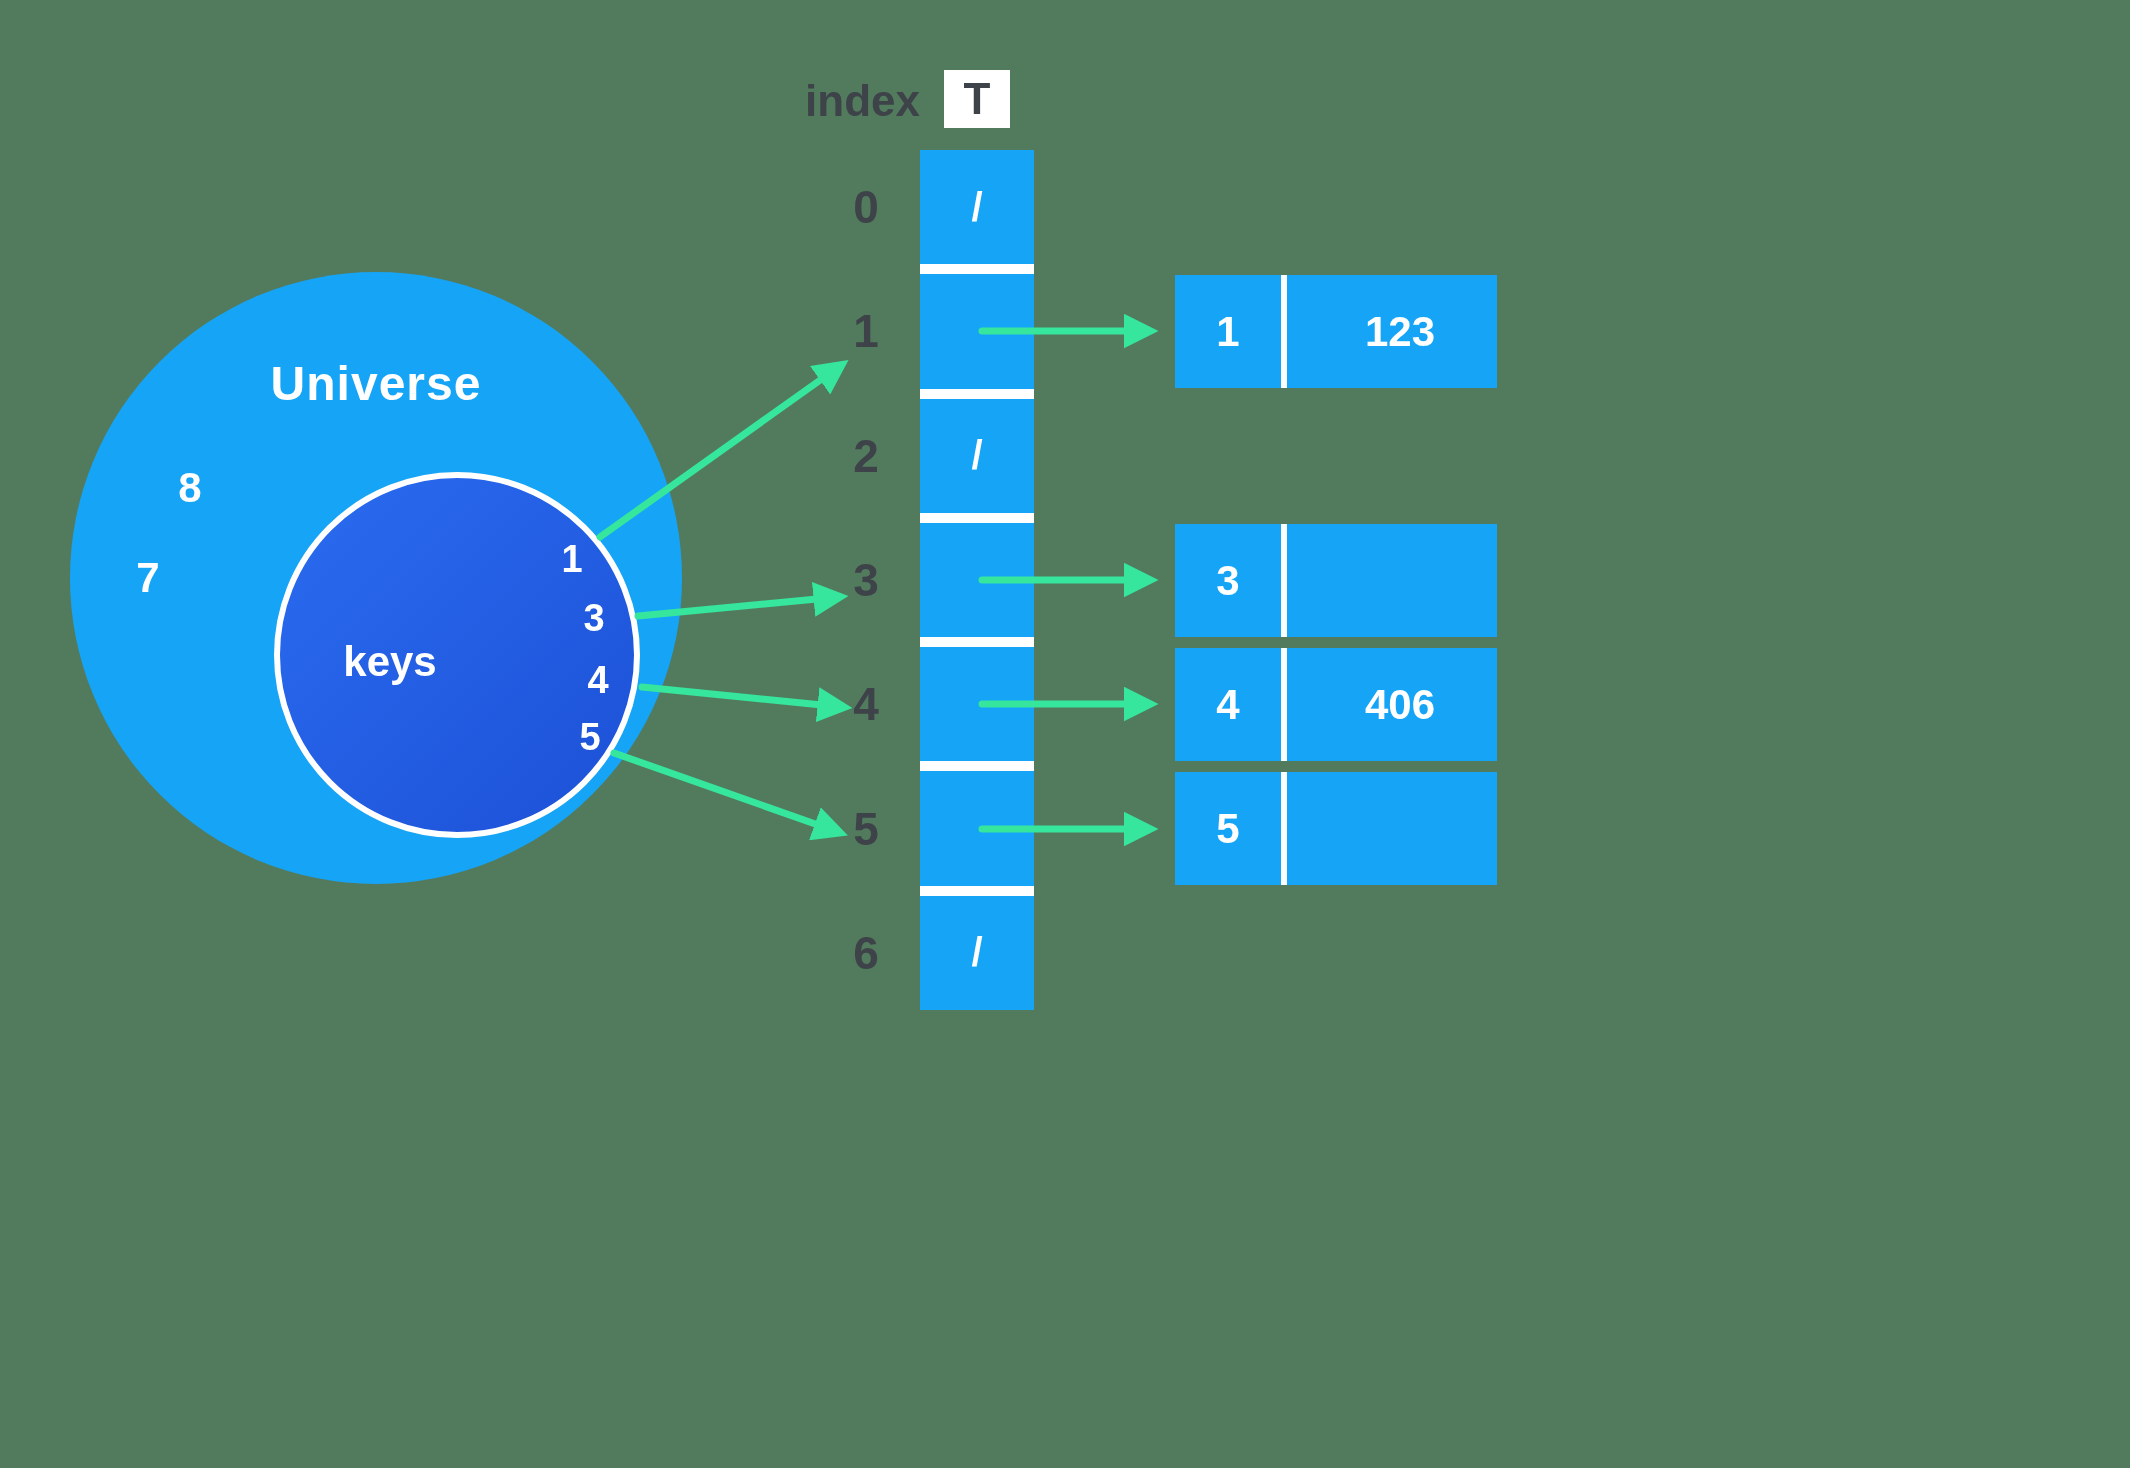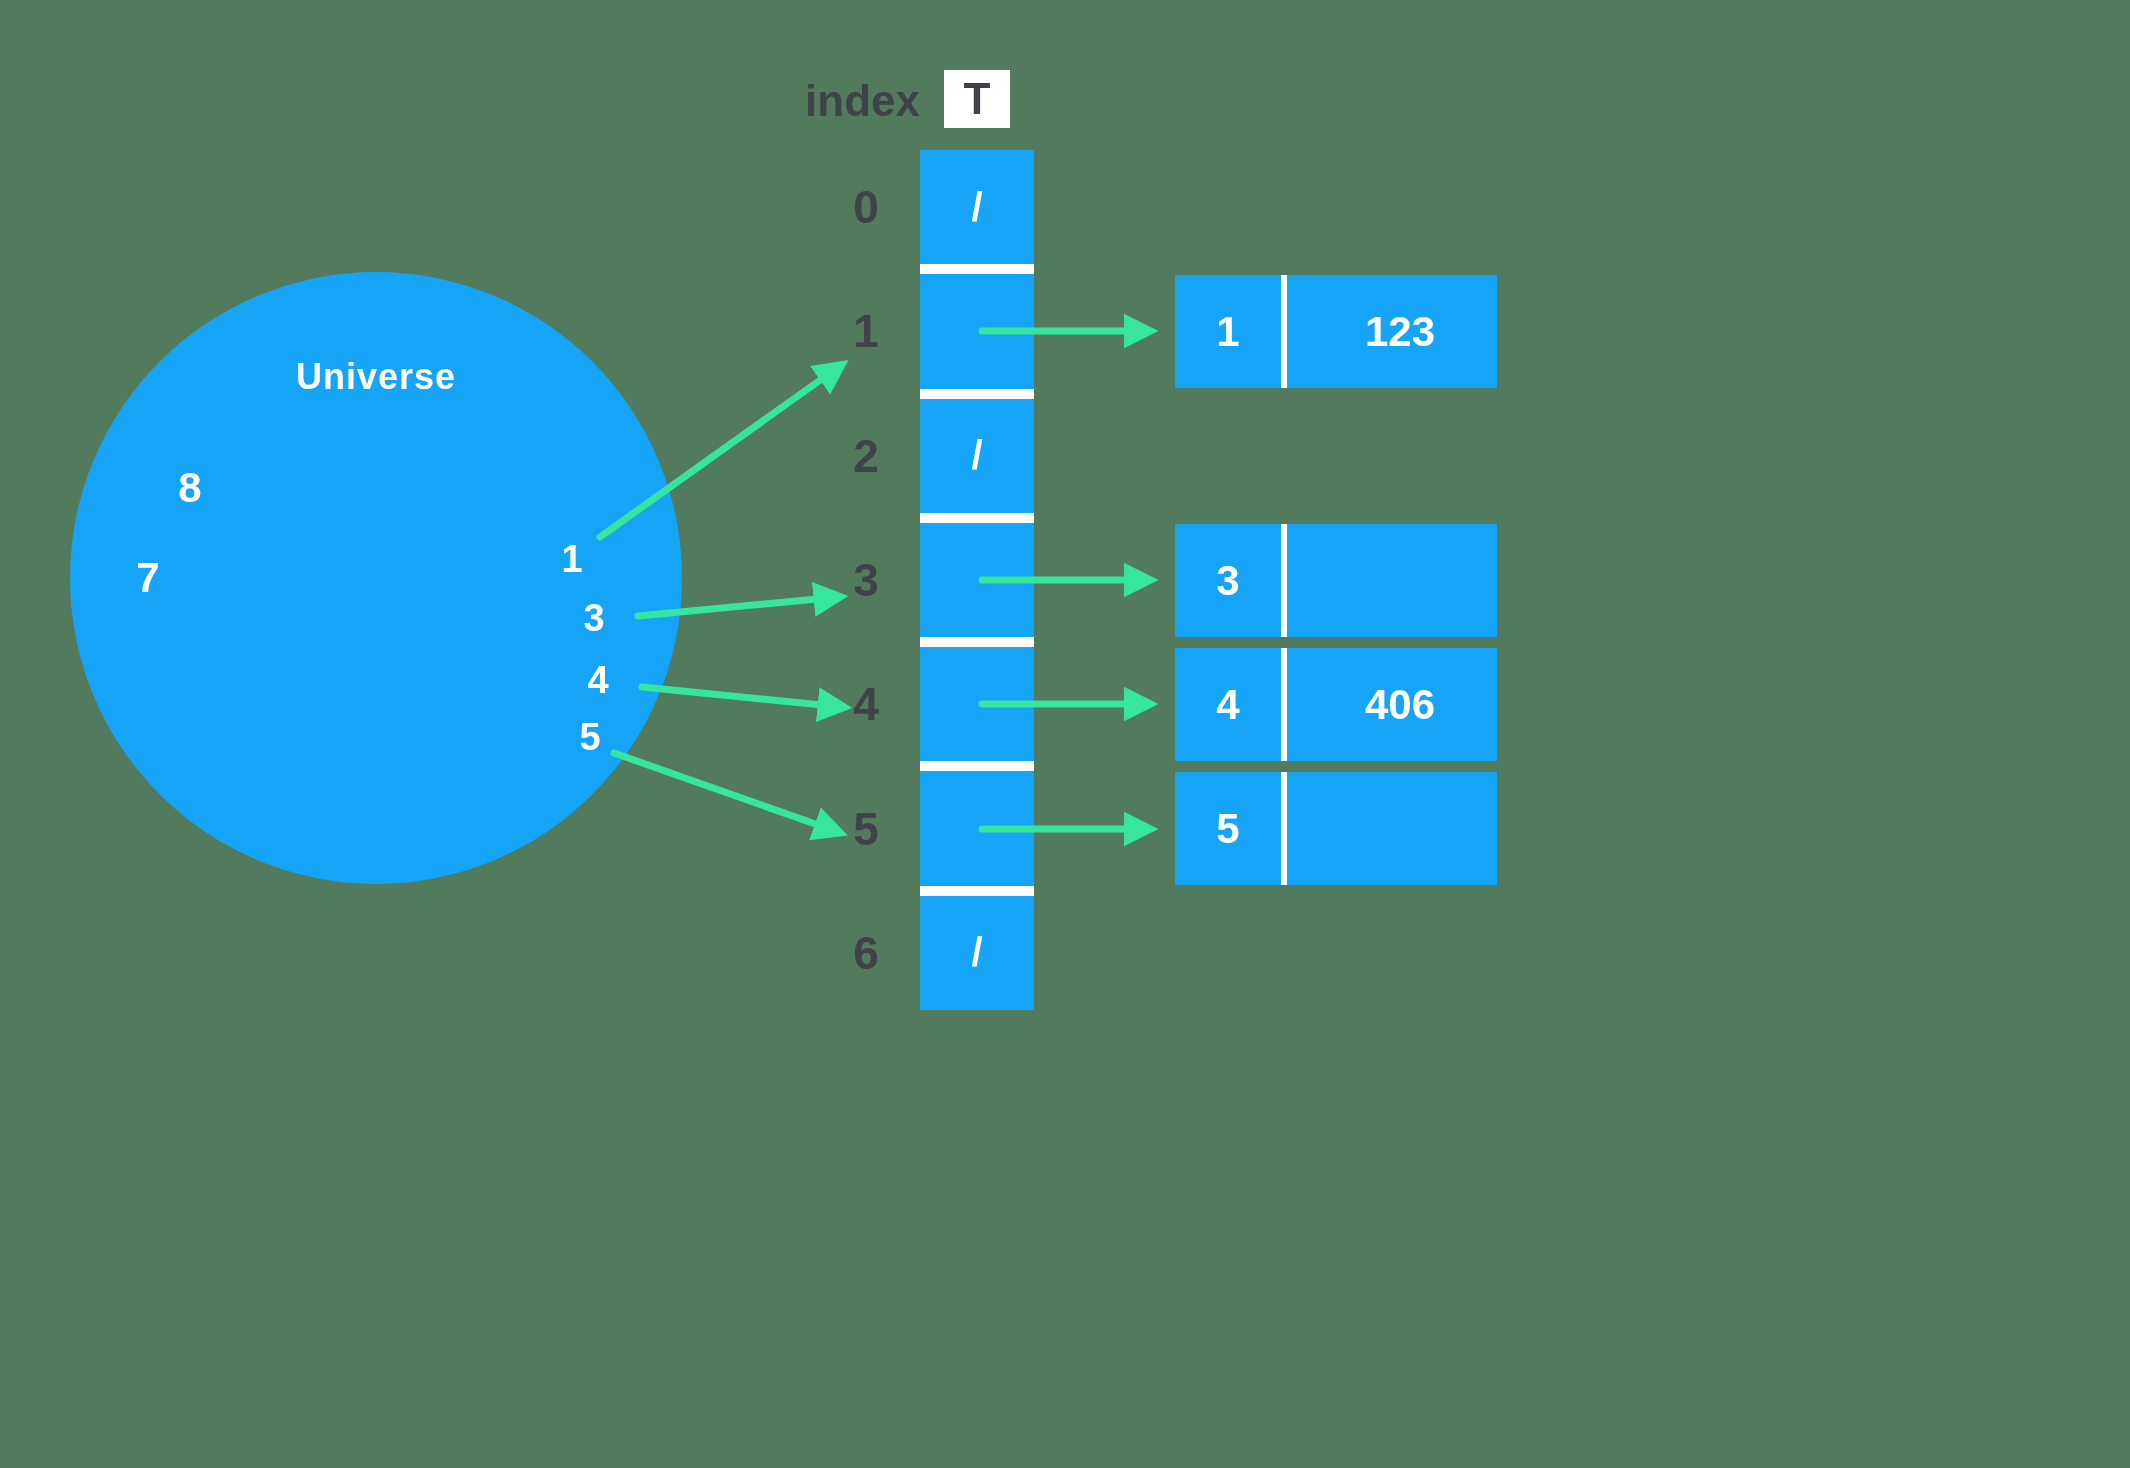--- a/index.html
+++ b/index.html
@@ -17,21 +17,21 @@
     font-family:"Liberation Sans","DejaVu Sans",sans-serif;
     background:var(--background);
   }
   
   .universe-circle{
     position:absolute;left:70px;top:272px;width:612px;height:612px;
     border-radius:50%;background:var(--light-blue);
   }
   .universe-label{
     position:absolute;left:0;top:84px;width:100%;text-align:center;
-    color:var(--white);font-size:36px;font-weight:bold;letter-spacing:1px;
+    color:var(--white);font-size:48px;font-weight:bold;letter-spacing:1px;
   }
   .u-item{position:absolute;width:44px;text-align:center;color:var(--white);
     font-size:42px;font-weight:bold;}
   .u-item-8{left:98px;top:192px;}
   .u-item-7{left:56px;top:282px;}
   .keys-circle{
     position:absolute;left:274px;top:472px;width:366px;height:366px;
     box-sizing:border-box;border:6px solid var(--white);border-radius:50%;
     background:linear-gradient(135deg,var(--dark-blue-1),var(--dark-blue-2));
   }
@@ -101,20 +101,23 @@
 <body>
 
 <div class="stage">
 
   <div class="universe-circle">
     <div class="universe-label">Universe</div>
     <div class="u-item u-item-8">8</div>
     <div class="u-item u-item-7">7</div>
   </div>
 
+  <div class="keys-circle">
+    <div class="keys-label">keys</div>
+  </div>
   <div class="key-num key-num-1">1</div>
   <div class="key-num key-num-3">3</div>
   <div class="key-num key-num-4">4</div>
   <div class="key-num key-num-5">5</div>
 
   <div class="index-header">index</div>
   <div class="t-box">
     <span>T</span>
   </div>
 

